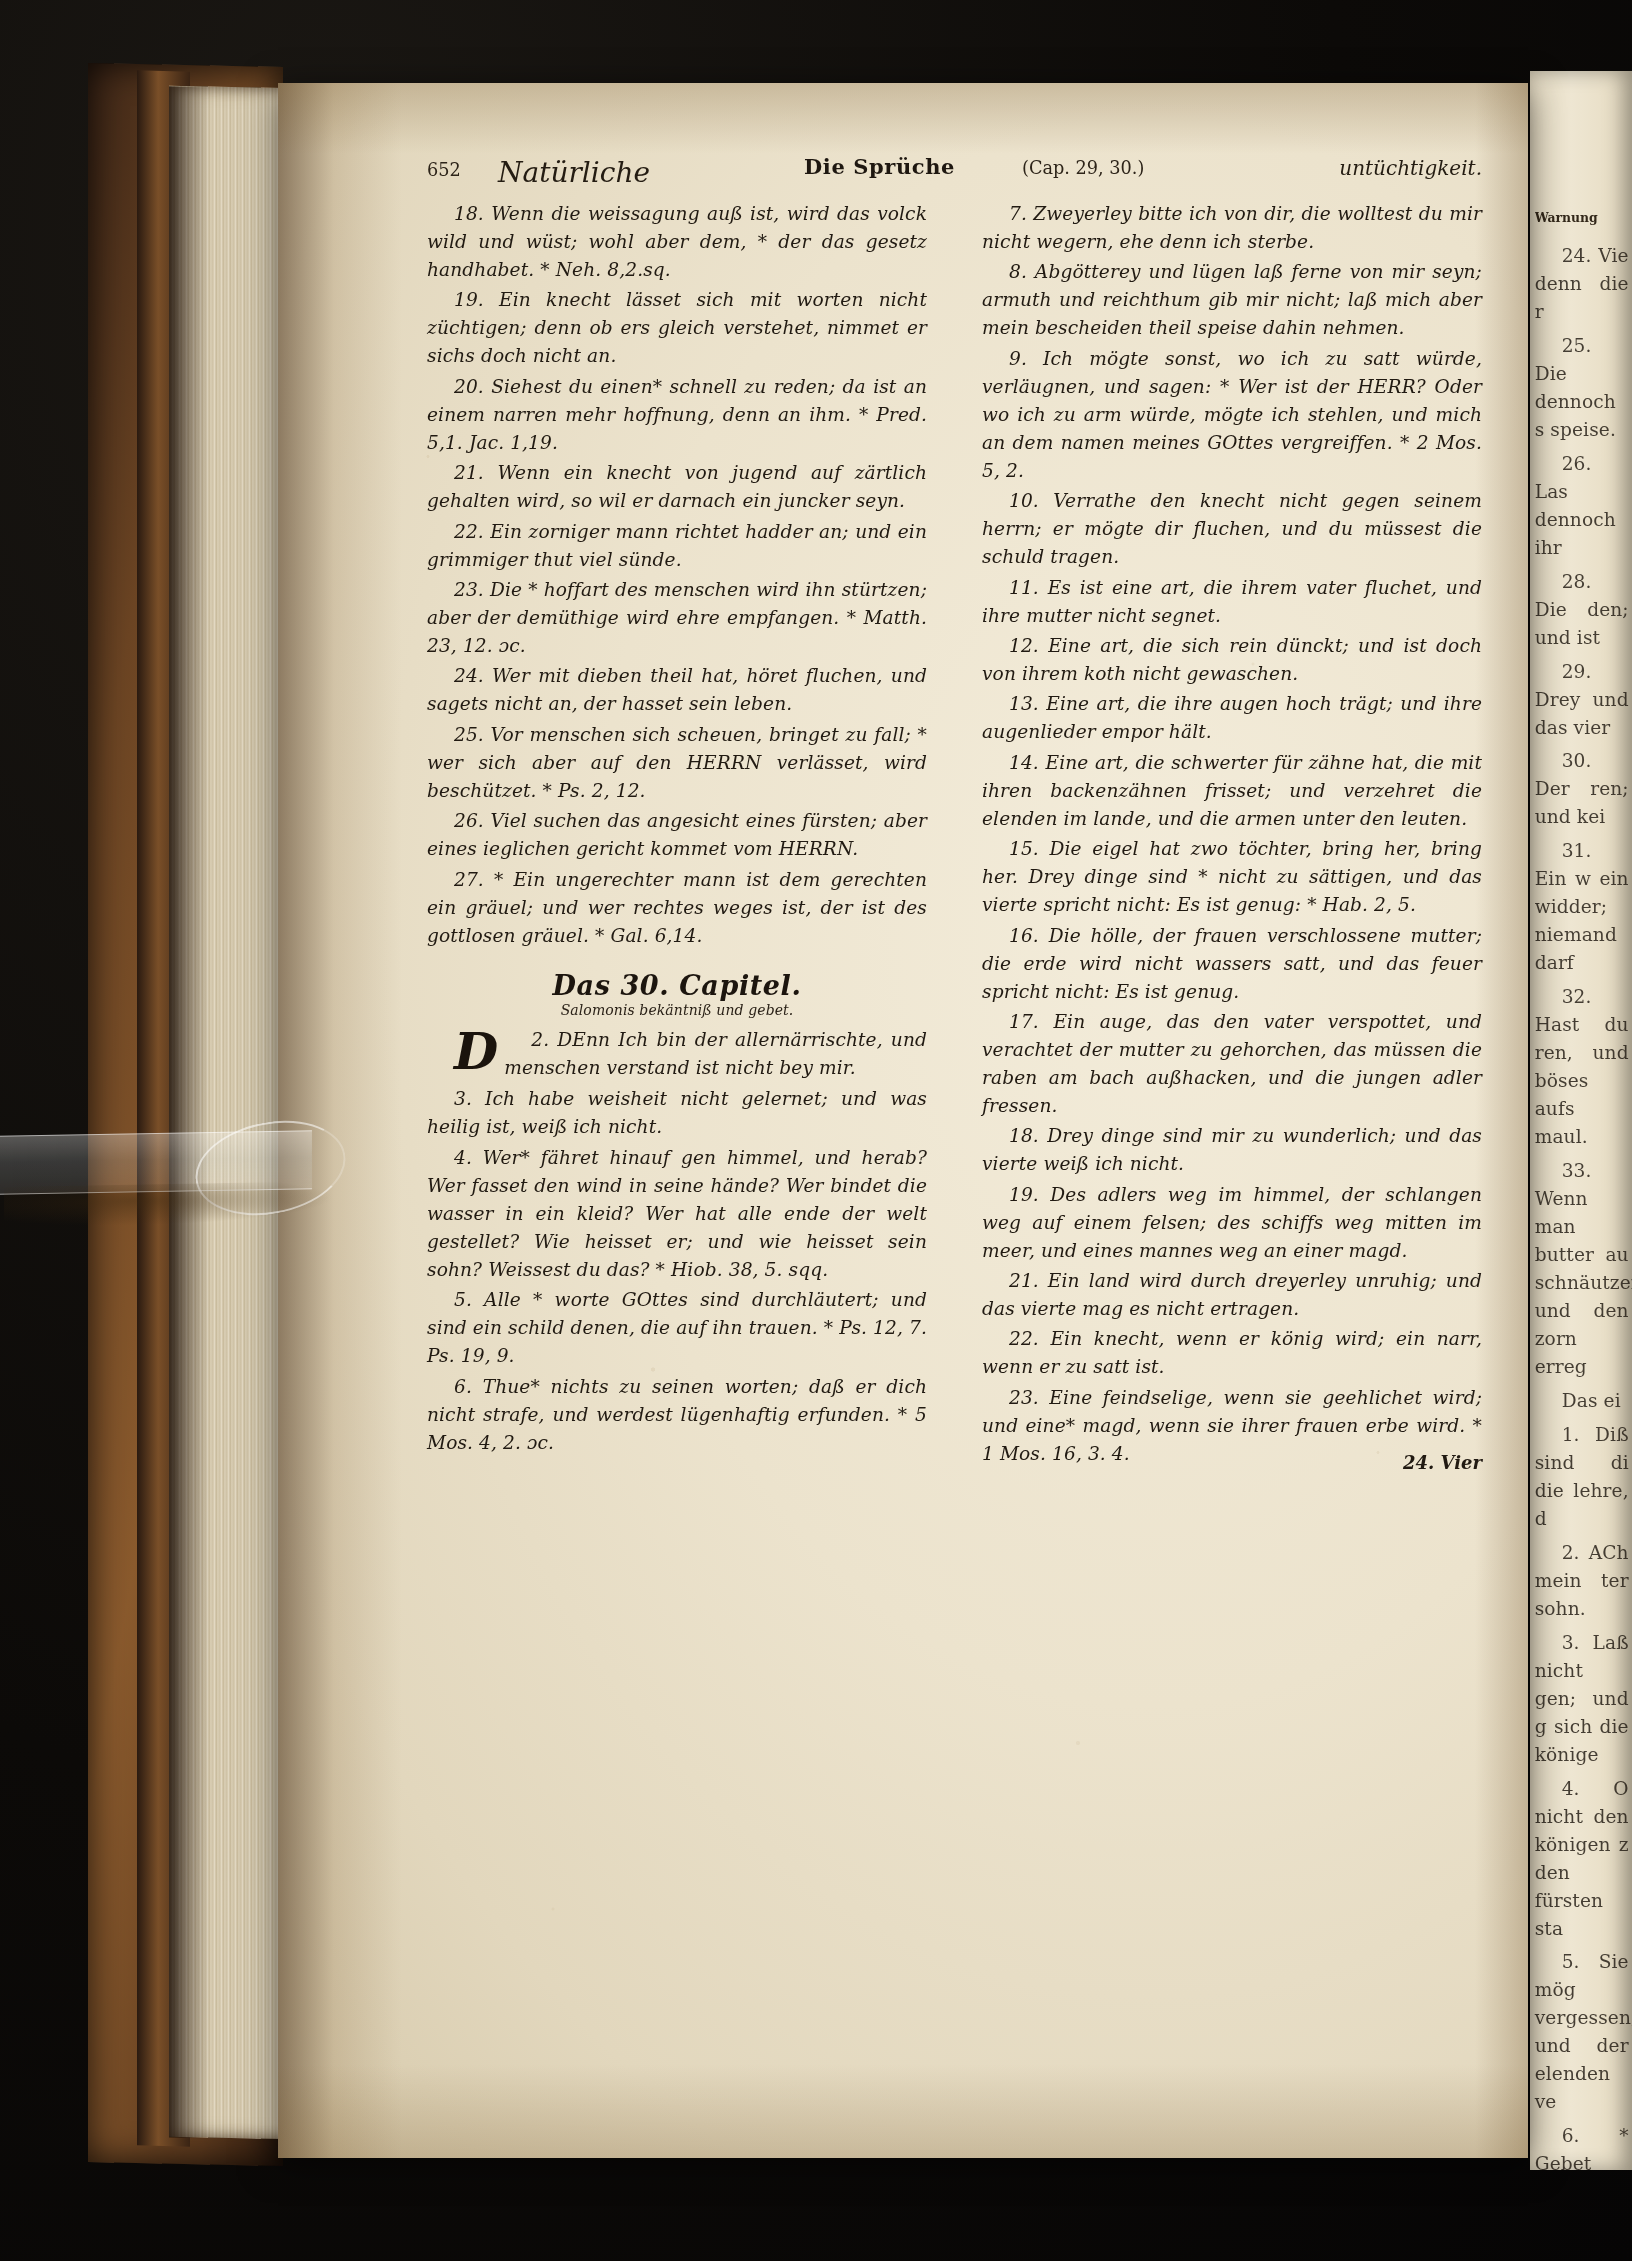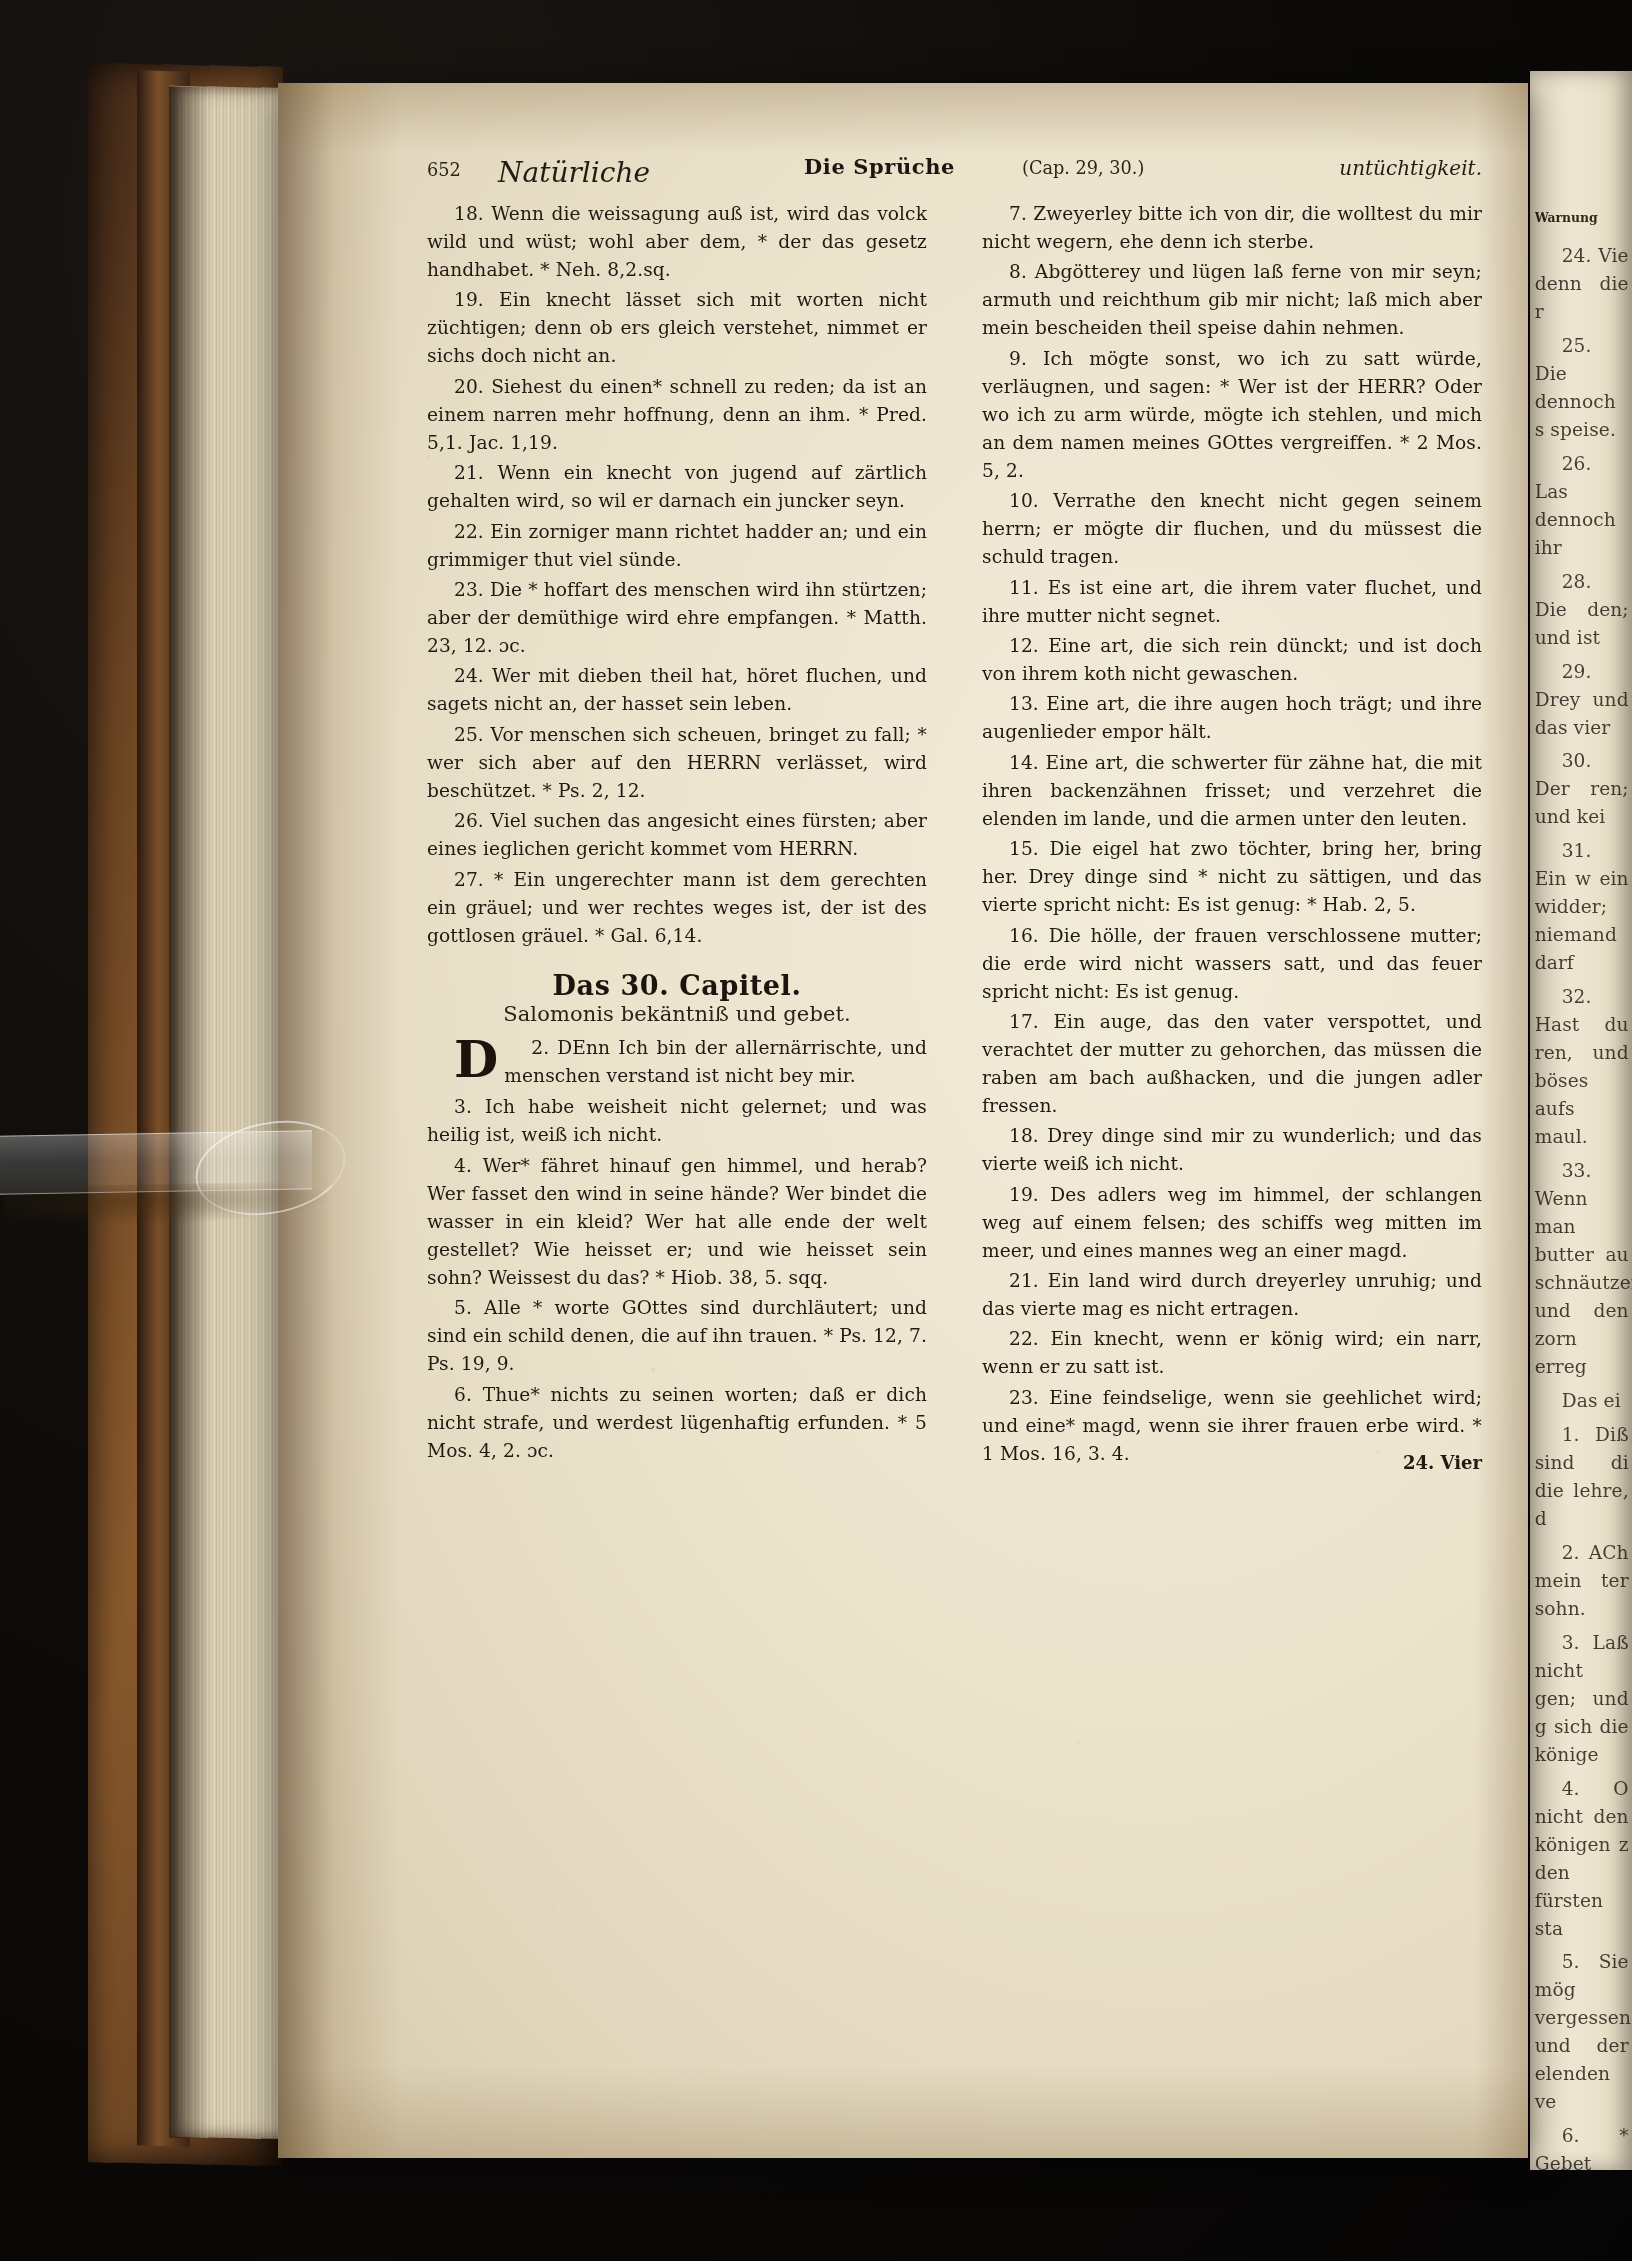--- a/index.html
+++ b/index.html
@@ -224,20 +224,21 @@
     font-size: 20px; color: #241c12;
     font-style: italic;
   }
 
   .columns {
     position: absolute;
     left: 0; top: 46px;
     width: 1055px;
     display: flex;
     gap: 55px;
+    font-style: italic;
   }
   .col {
     width: 502px;
   }
   .col p {
     margin: 0 0 2.4px 0;
     font-family: "DejaVu Serif", serif;
     font-size: 18.6px;
     line-height: 28px;
     color: #211a12;
@@ -251,21 +252,21 @@
     text-align: center;
     margin: 20px 0 1.2px 0;
     font-size: 27px;
     font-weight: bold;
     color: #1c150e;
     letter-spacing: 0.6px;
   }
   .chapter-sub {
     text-align: center;
     margin: 0 0 8.3px 0;
-    font-size: 21px;
+    font-size: 14px;
     color: #2a2117;
     letter-spacing: 0.1px;
   }
   .dropcap-para {
     text-indent: 0;
     position: relative;
     min-height: 57px;
   }
   .dropcap {
     float: left;

